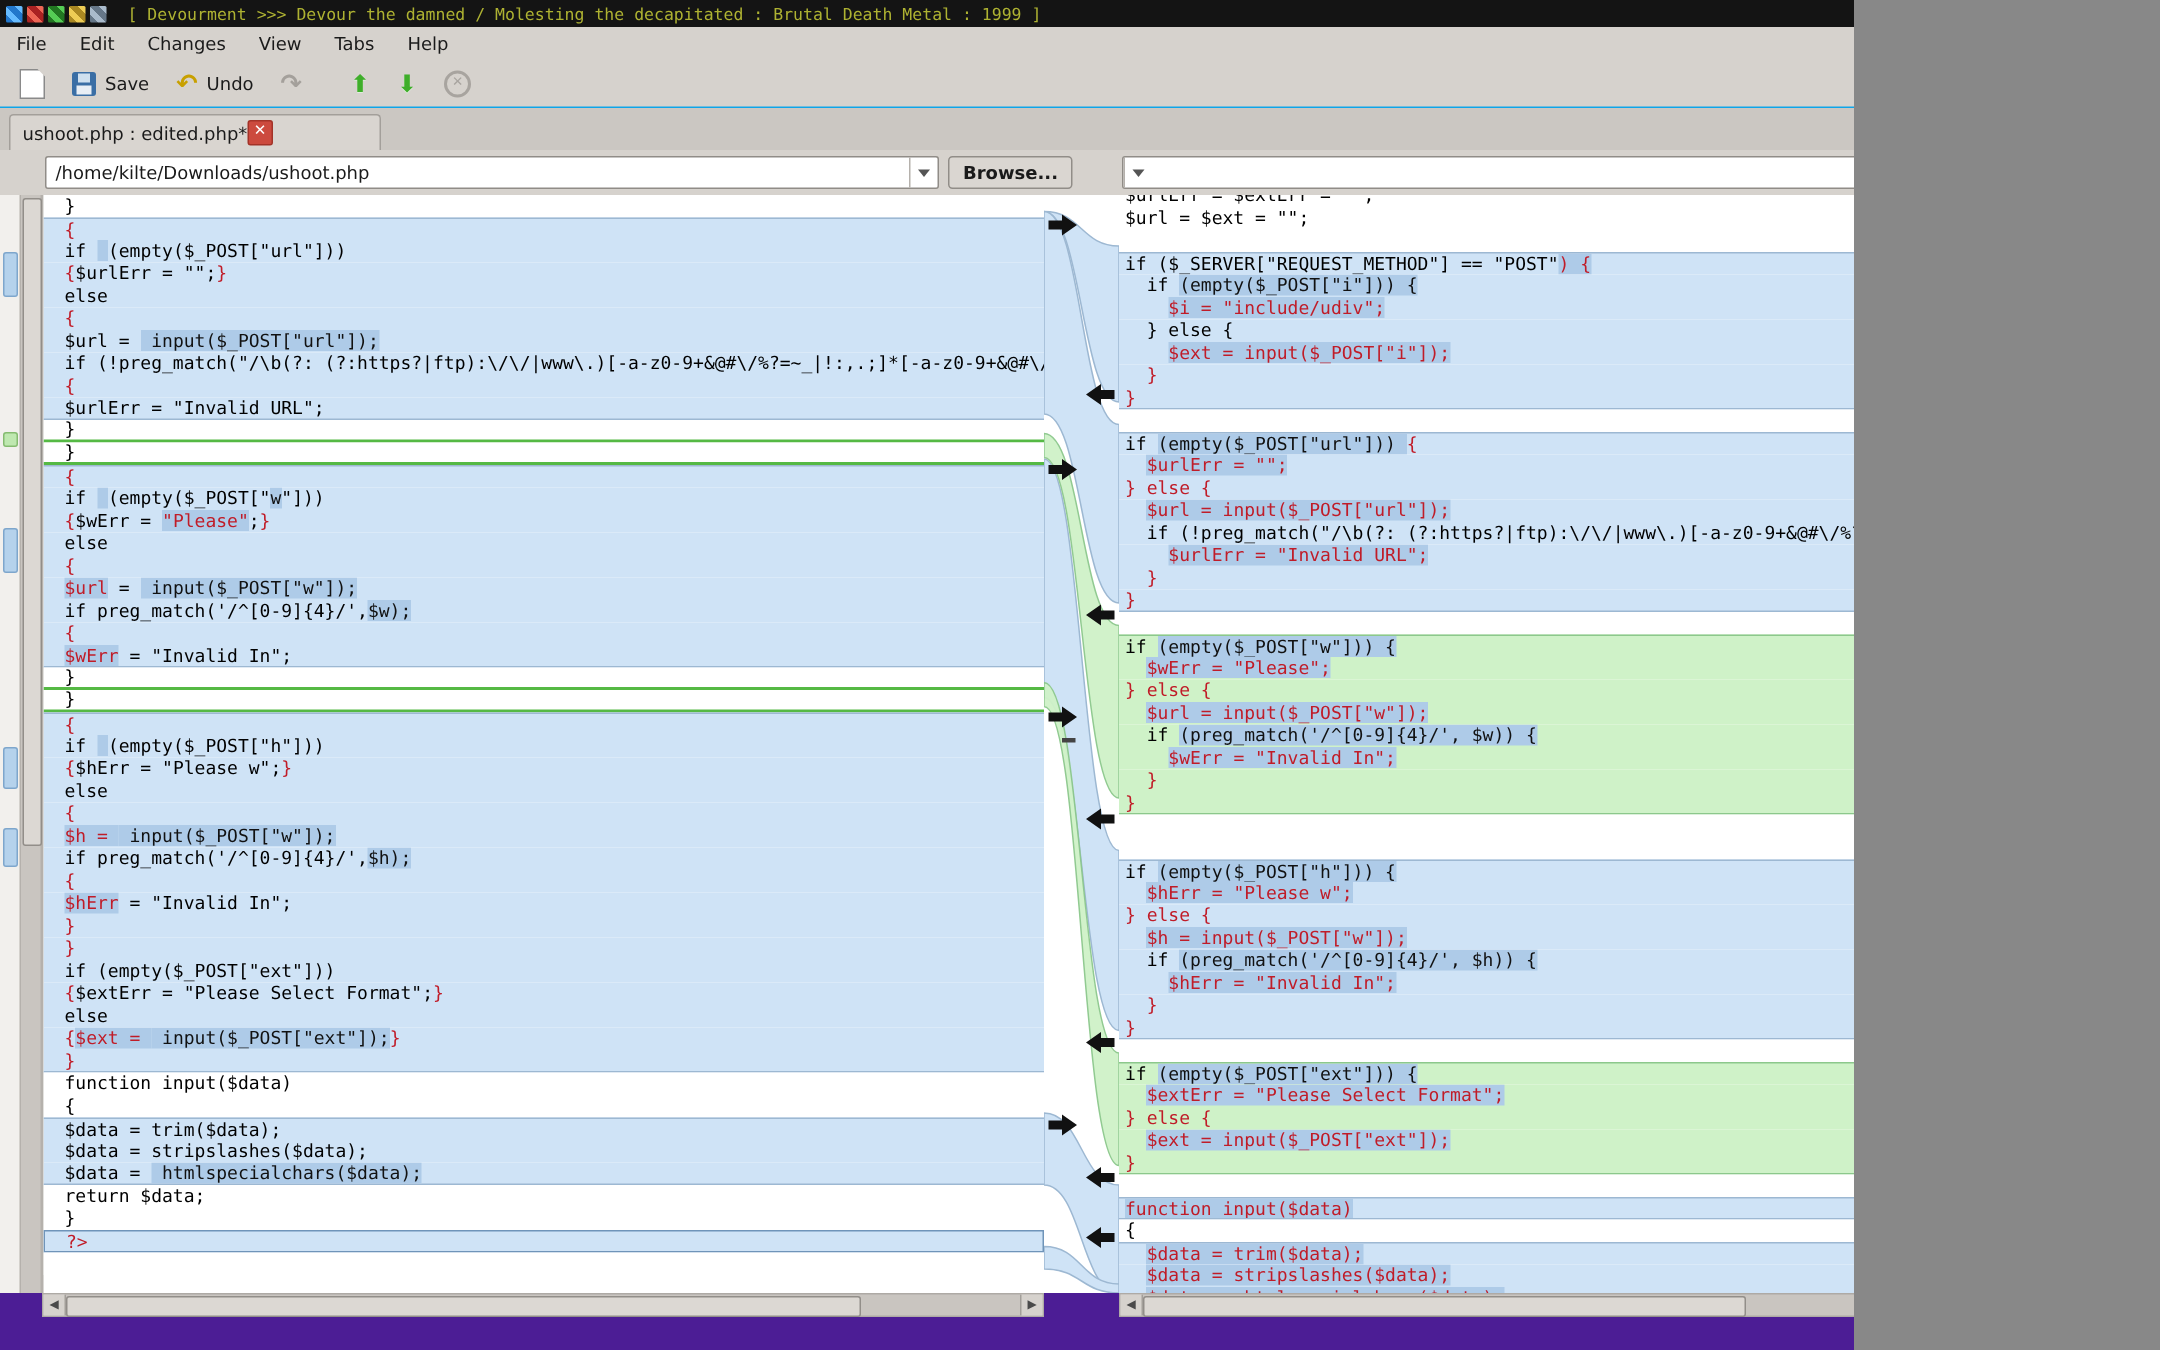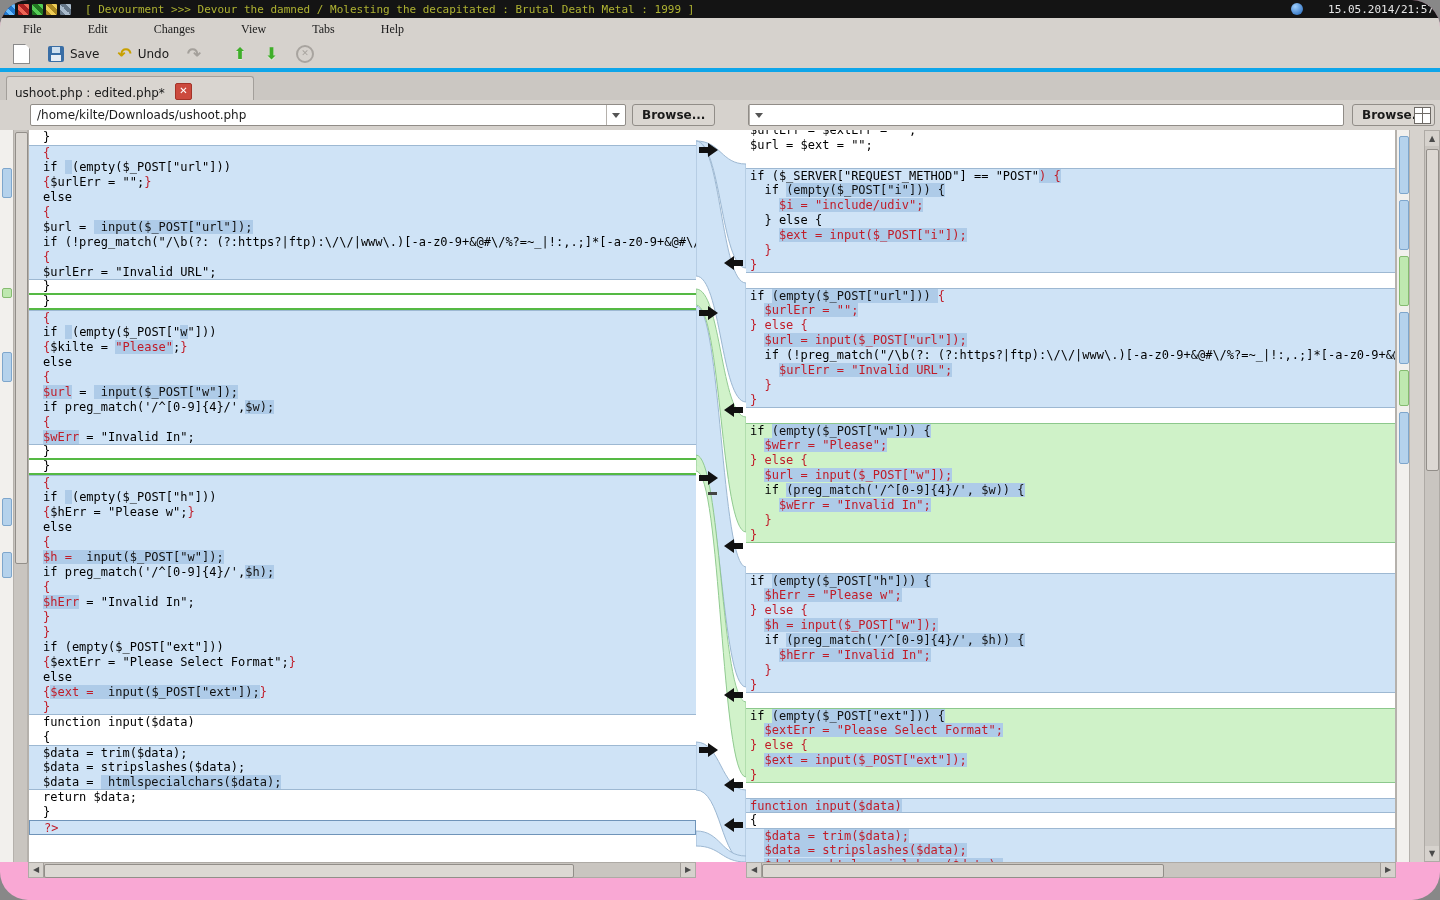--- a/index.html
+++ b/index.html
@@ -1,60 +1,60 @@
 <!DOCTYPE html>
 <html><head>
 <meta charset="utf-8">
 <style>
   html,body{margin:0;padding:0;background:#888;}
-  .screen{position:relative;width:1440px;height:900px;background:#f9a8d4;overflow:hidden;
-          font-family:"DejaVu Sans","Liberation Sans",sans-serif;font-size:12px;color:#1a1a1a;border-radius:28px;}
+  .screen{position:relative;width:1236px;height:900px;background:#4c1d95;overflow:hidden;
+          font-family:"DejaVu Sans","Liberation Sans",sans-serif;font-size:12px;color:#1a1a1a;}
 
   
   .sysbar{position:absolute;left:0;top:0;width:1440px;height:18px;background:#141414;
           display:flex;align-items:center;font-family:"DejaVu Sans Mono",monospace;font-size:11px;}
   .sysicons{display:flex;gap:3px;margin-left:4px;}
   .sysico{width:11px;height:11px;border-radius:1px;display:inline-block;}
   .si1{background:linear-gradient(45deg,#2277cc 25%,#66bbff 25% 50%,#2277cc 50% 75%,#66bbff 75%);}
   .si2{background:linear-gradient(45deg,#aa2222 25%,#ee6655 25% 50%,#aa2222 50% 75%,#ee6655 75%);}
   .si3{background:linear-gradient(45deg,#227722 25%,#55cc55 25% 50%,#227722 50% 75%,#55cc55 75%);}
   .si4{background:linear-gradient(45deg,#aa8822 25%,#eecc55 25% 50%,#aa8822 50% 75%,#eecc55 75%);}
   .si5{background:linear-gradient(45deg,#667788 25%,#aabbcc 25% 50%,#667788 50% 75%,#aabbcc 75%);}
   .systitle{color:#aeb232;margin-left:14px;white-space:nowrap;}
   .sysright{margin-left:auto;display:flex;align-items:center;gap:6px;margin-right:6px;}
   .globe{width:12px;height:12px;border-radius:50%;background:radial-gradient(circle at 35% 30%,#9fd0ff,#1a5fb4);}
   .clock{color:#e6e6e6;margin-left:19px;}
 
   
   .menubar{position:absolute;left:0;top:18px;width:1440px;height:22px;background:#d6d2cd;display:flex;align-items:center;}
-  .menu-item{padding:3px 23px;cursor:default;font-family:Liberation Serif, serif;}
+  .menu-item{padding:3px 11px;cursor:default;}
 
   
   .toolbar{position:absolute;left:0;top:40px;width:1440px;height:32px;background:#d6d2cd;
-           border-bottom:4px solid #0ea5e9;display:flex;align-items:center;gap:4px;padding-left:6px;box-sizing:border-box;}
+           border-bottom:1px solid #0ea5e9;display:flex;align-items:center;gap:4px;padding-left:6px;box-sizing:border-box;}
   .tbtn{display:flex;align-items:center;gap:6px;padding:3px 7px;border-radius:3px;}
   .pageico{width:15px;height:18px;background:#fff;border:1px solid #8a8a8a;position:relative;}
   .pageico::after{content:"";position:absolute;right:-1px;top:-1px;width:0;height:0;
                   border-left:5px solid transparent;border-top:5px solid #d6d2cd;}
   .floppy{width:16px;height:16px;background:#3a6ea5;border-radius:2px;position:relative;}
   .floppy::before{content:"";position:absolute;left:4px;top:1px;width:8px;height:6px;background:#cfe0ef;}
   .floppy::after{content:"";position:absolute;left:3px;bottom:1px;width:10px;height:6px;background:#e8eef5;}
   .undoarrow{color:#c8a000;font-size:17px;font-weight:bold;line-height:14px;}
   .redoarrow{color:#a4a09b;font-size:17px;font-weight:bold;line-height:14px;}
   .uparrow{color:#3fae2a;font-size:16px;line-height:16px;text-shadow:0 1px 0 #dfeeda;}
   .downarrow{color:#3fae2a;font-size:16px;line-height:16px;text-shadow:0 1px 0 #dfeeda;}
   .stopico{width:14px;height:14px;border:2px solid #a8a49f;border-radius:50%;color:#a8a49f;
            font-size:9px;line-height:13px;text-align:center;font-weight:bold;}
   .tspace{width:10px;}
 
   
   .tabbar{position:absolute;left:0;top:72px;width:1440px;height:28px;background:#cbc7c2;border-bottom:1px solid #b2aea9;}
   .tab{position:absolute;left:6px;top:4px;height:23px;min-width:230px;background:#d9d5d0;
        border:1px solid #a39f9a;border-bottom:none;border-radius:3px 3px 0 0;
-       display:flex;align-items:flex-end;gap:10px;padding:0 8px;}
+       display:flex;align-items:center;gap:0;padding:0 8px;}
   .tabclose{width:15px;height:15px;background:#cc4a3e;border:1px solid #a33328;border-radius:2px;
             color:#fff;font-size:10px;line-height:14px;text-align:center;font-weight:bold;}
 
   
   .chooser{position:absolute;left:0;top:100px;width:1440px;height:30px;background:#d6d2cd;}
   .combo{position:absolute;top:4px;height:22px;background:#fff;border:1px solid #908c87;border-radius:2px;
          display:flex;align-items:center;box-sizing:border-box;}
   .combo-text{flex:1;padding:0 6px;white-space:nowrap;overflow:hidden;font-size:12px;}
   .combo-arrow-zone{width:18px;height:100%;border-left:1px solid #b5b1ac;display:flex;align-items:center;justify-content:center;}
   .combo-arrow{width:0;height:0;border-left:4px solid transparent;border-right:4px solid transparent;border-top:5px solid #555;}
@@ -210,21 +210,21 @@
         <div class="cl bg-b"><span class="sg-p">else</span></div>
         <div class="cl bg-b"><span class="sg-r">{</span></div>
         <div class="cl bg-b"><span class="sg-p">$url = </span><span class="sg-k"> input($_POST["url"]);</span></div>
         <div class="cl bg-b"><span class="sg-p">if (!preg_match("/\b(?: (?:https?|ftp):\/\/|www\.)[-a-z0-9+&amp;@#\/%?=~_|!:,.;]*[-a-z0-9+&amp;@#\/%=</span></div>
         <div class="cl bg-b"><span class="sg-r">{</span></div>
         <div class="cl bg-b cb"><span class="sg-p">$urlErr = "Invalid URL";</span></div>
         <div class="cl bg-gi"><span class="sg-p">}</span></div>
         <div class="cl bg-gi"><span class="sg-p">}</span></div>
         <div class="cl bg-b ct"><span class="sg-r">{</span></div>
         <div class="cl bg-b"><span class="sg-p">if </span><span class="sg-k"> </span><span class="sg-p">(empty($_POST["</span><span class="sg-k">w</span><span class="sg-p">"]))</span></div>
-        <div class="cl bg-b"><span class="sg-r">{</span><span class="sg-p">$kilte = </span><span class="sg-h">"Please"</span><span class="sg-p">;</span><span class="sg-r">}</span></div>
+        <div class="cl bg-b"><span class="sg-r">{</span><span class="sg-p">$wErr = </span><span class="sg-h">"Please"</span><span class="sg-p">;</span><span class="sg-r">}</span></div>
         <div class="cl bg-b"><span class="sg-p">else</span></div>
         <div class="cl bg-b"><span class="sg-r">{</span></div>
         <div class="cl bg-b"><span class="sg-h">$url</span><span class="sg-p"> = </span><span class="sg-k"> input($_POST["w"]);</span></div>
         <div class="cl bg-b"><span class="sg-p">if preg_match('/^[0-9]{4}/',</span><span class="sg-k">$w);</span></div>
         <div class="cl bg-b"><span class="sg-r">{</span></div>
         <div class="cl bg-b cb"><span class="sg-h">$wErr</span><span class="sg-p"> = "Invalid In";</span></div>
         <div class="cl bg-gi"><span class="sg-p">}</span></div>
         <div class="cl bg-gi"><span class="sg-p">}</span></div>
         <div class="cl bg-b ct"><span class="sg-r">{</span></div>
         <div class="cl bg-b"><span class="sg-p">if </span><span class="sg-k"> </span><span class="sg-p">(empty($_POST["h"]))</span></div>

